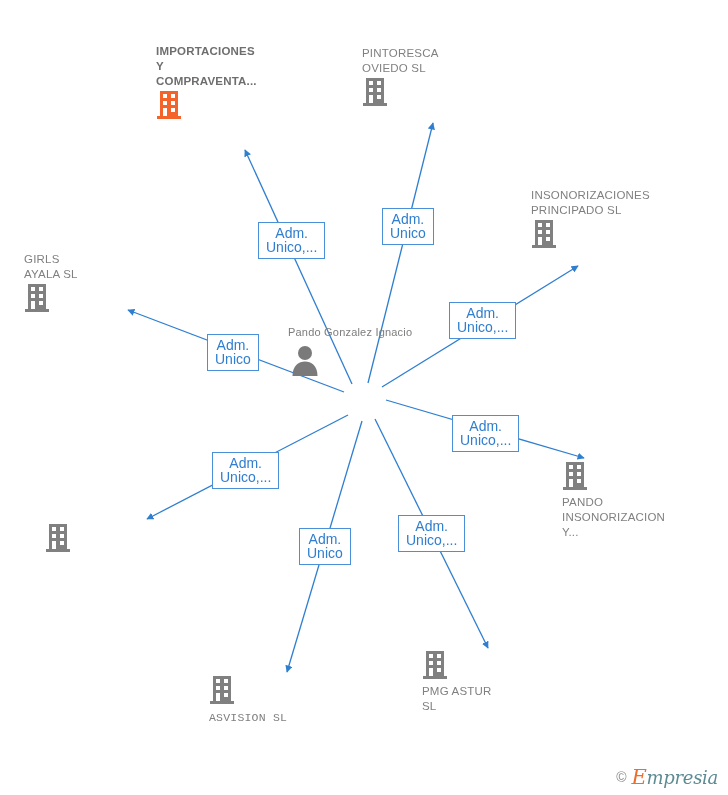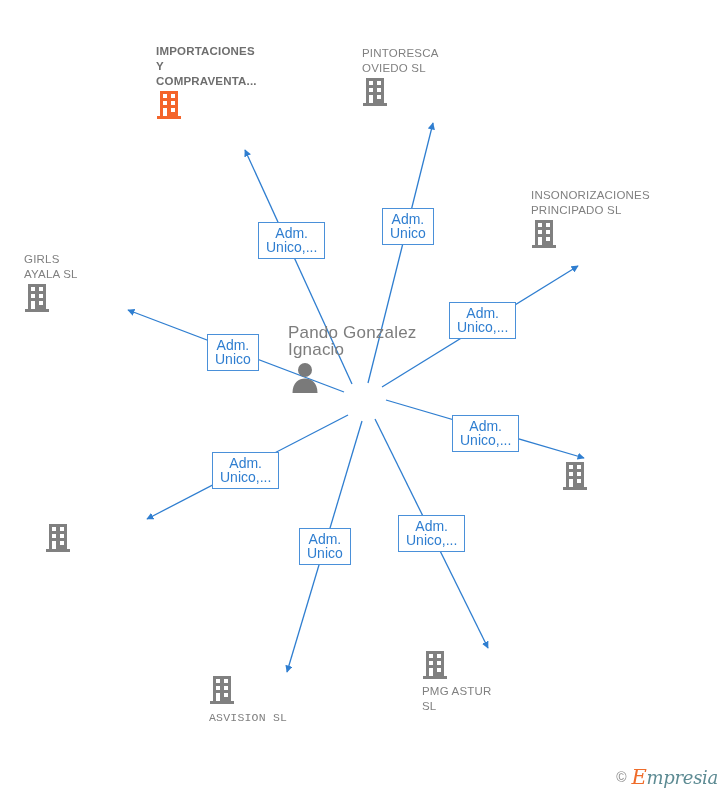--- a/index.html
+++ b/index.html
@@ -35,21 +35,21 @@
     line-height: 15px;
     color: #808080;
     letter-spacing: .2px;
     white-space: pre-line;
   }
   .node-label.strong {
     font-weight: bold;
     color: #6e6e6e;
   }
   .node-label.person {
-    font-size: 17px;
+    font-size: 11px;
     line-height: 17px;
     color: #7d7d7d;
   }
   .node-icon {
     display: block;
     margin: 0 auto;
   }
   .node.label-top .node-icon { margin-top: 2px; }
   .node.label-bottom .node-label { margin-top: 1px; }
 
@@ -188,20 +188,23 @@
       <rect x="4" y="0" width="18" height="25" fill="#808080"></rect>
       <rect x="7" y="3" width="4" height="4" fill="#fff"></rect>
       <rect x="15" y="3" width="4" height="4" fill="#fff"></rect>
       <rect x="7" y="10" width="4" height="4" fill="#fff"></rect>
       <rect x="15" y="10" width="4" height="4" fill="#fff"></rect>
       <rect x="15" y="17" width="4" height="4" fill="#fff"></rect>
       <rect x="7" y="17" width="4" height="8" fill="#fff"></rect>
       <rect x="1" y="25" width="24" height="3" fill="#808080"></rect>
     </svg>
   </span>
+  <div class="node-label">PANDO
+INSONORIZACION
+Y...</div>
 </div>
 
 <div class="node label-bottom" style="left:497px; top:651px;">
   <span class="node-icon">
     <svg width="26" height="28" viewBox="0 0 26 28" xmlns="http://www.w3.org/2000/svg">
       <rect x="4" y="0" width="18" height="25" fill="#808080"></rect>
       <rect x="7" y="3" width="4" height="4" fill="#fff"></rect>
       <rect x="15" y="3" width="4" height="4" fill="#fff"></rect>
       <rect x="7" y="10" width="4" height="4" fill="#fff"></rect>
       <rect x="15" y="10" width="4" height="4" fill="#fff"></rect>

